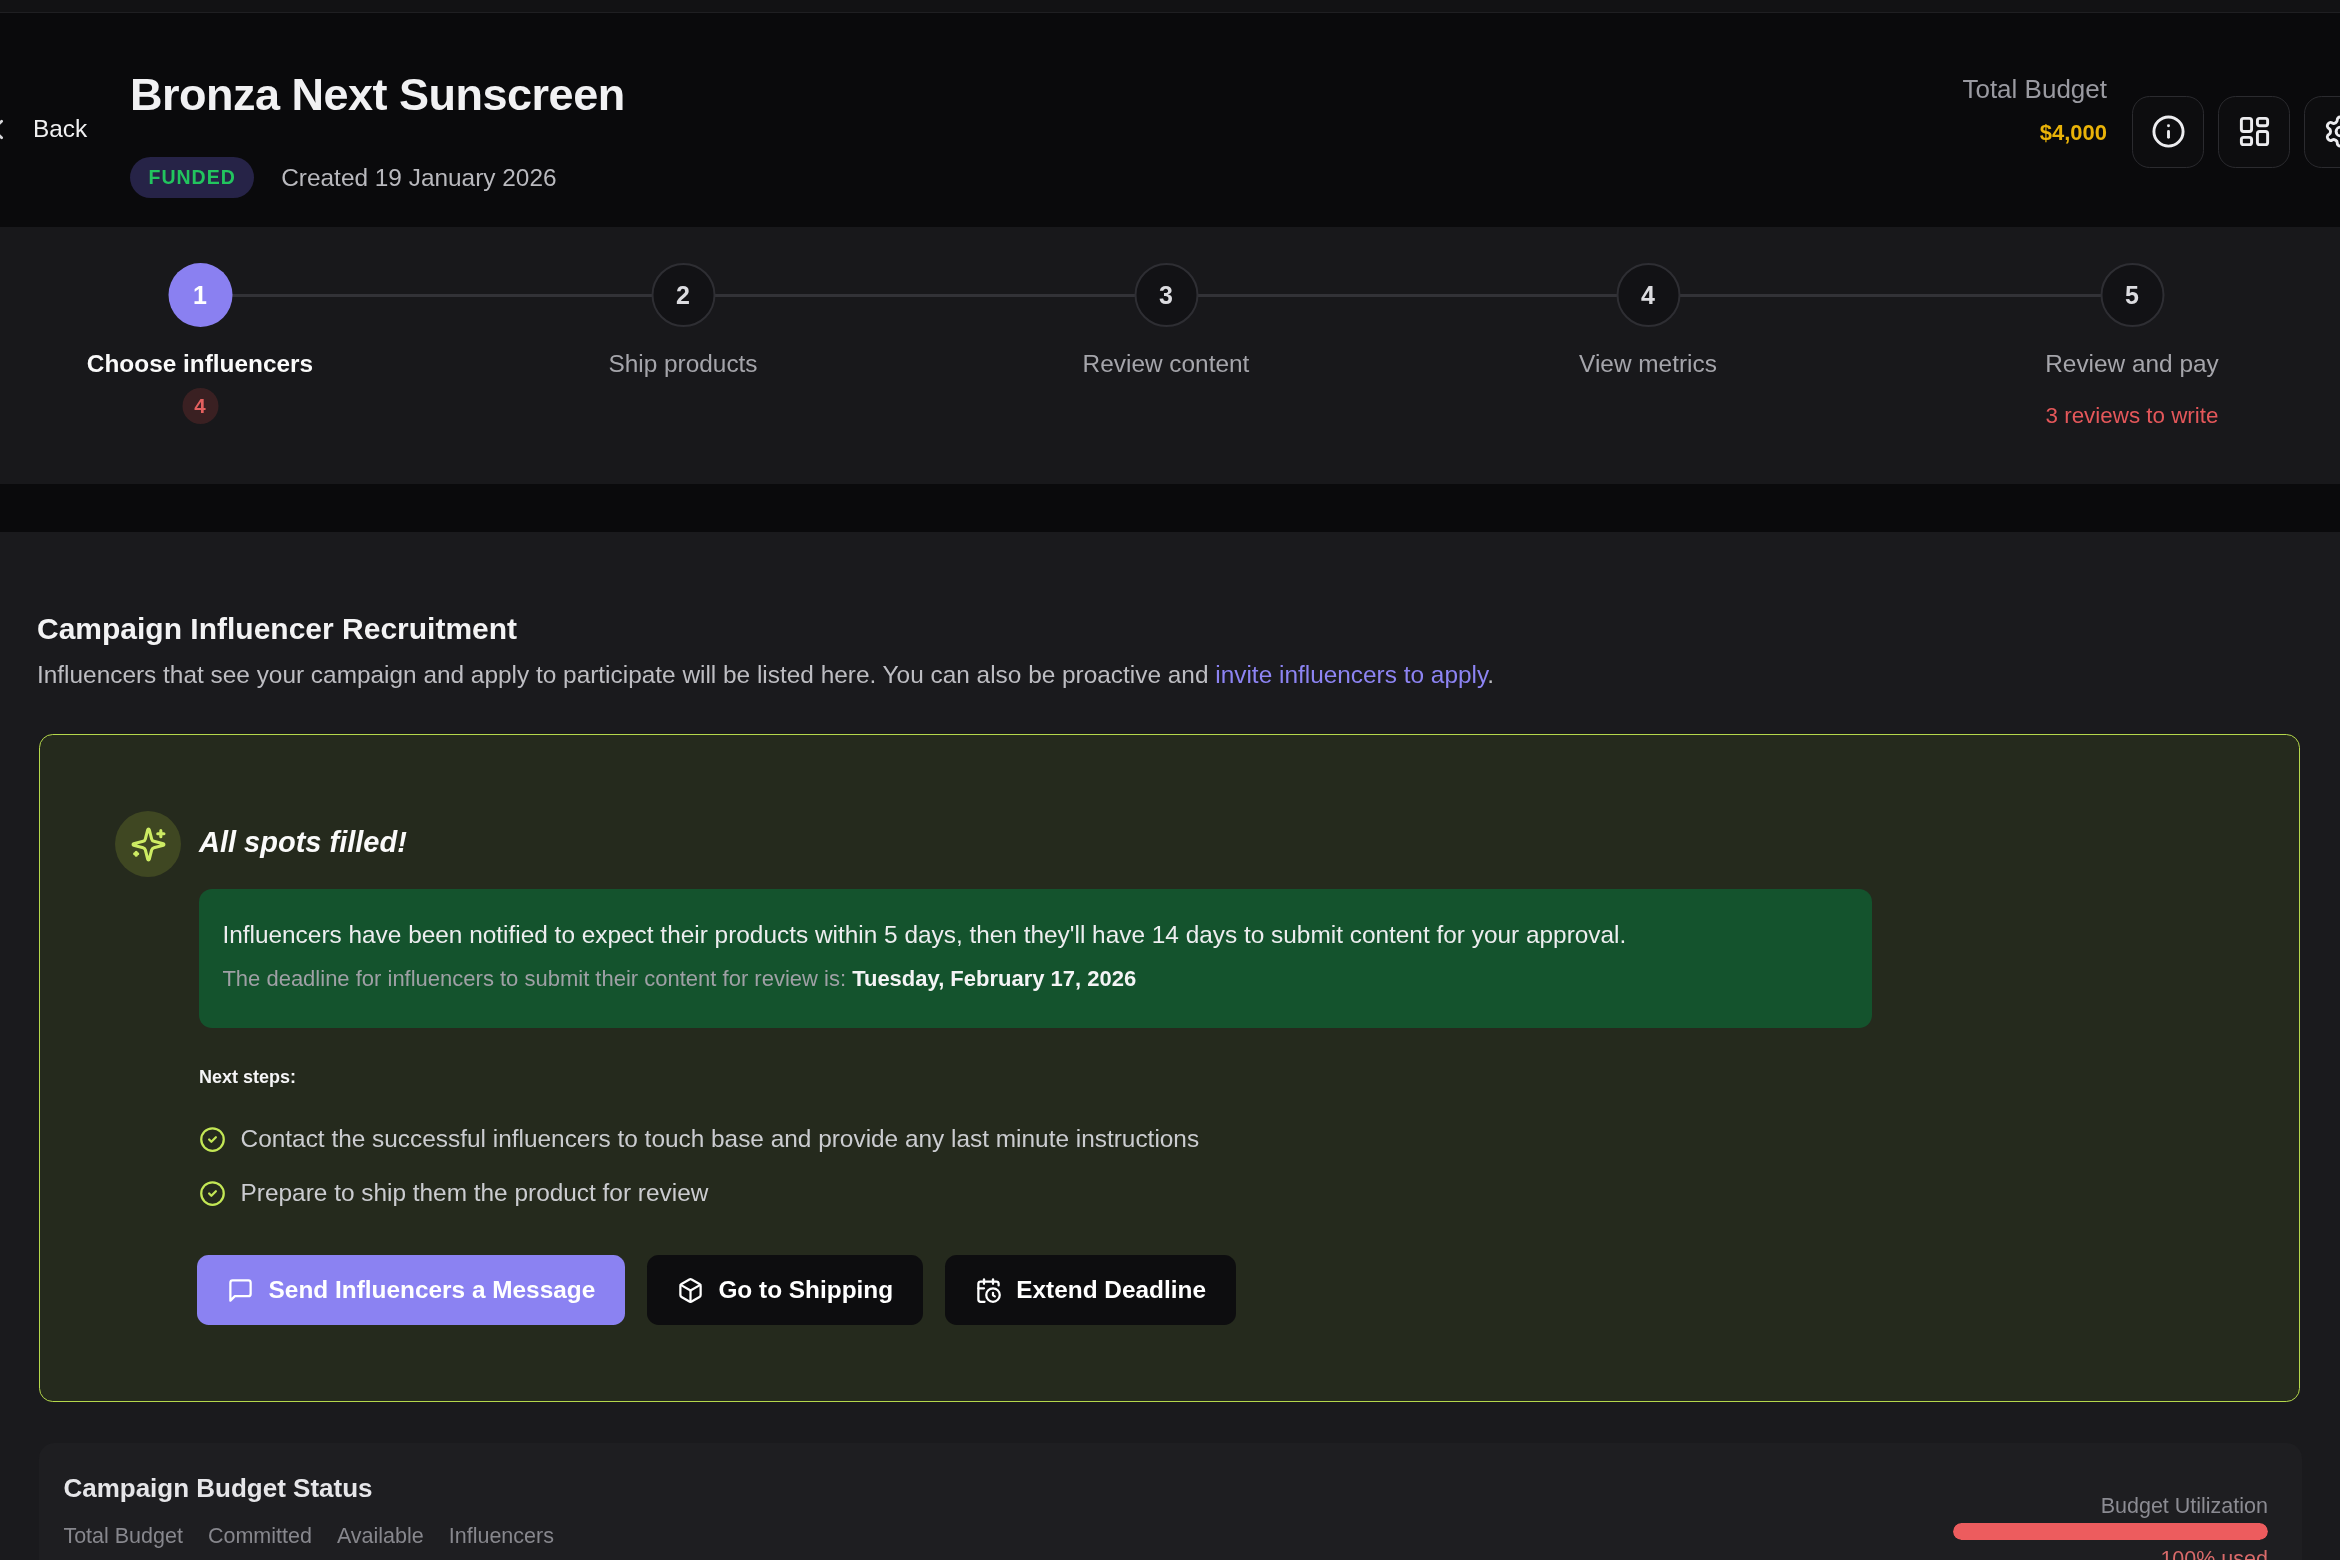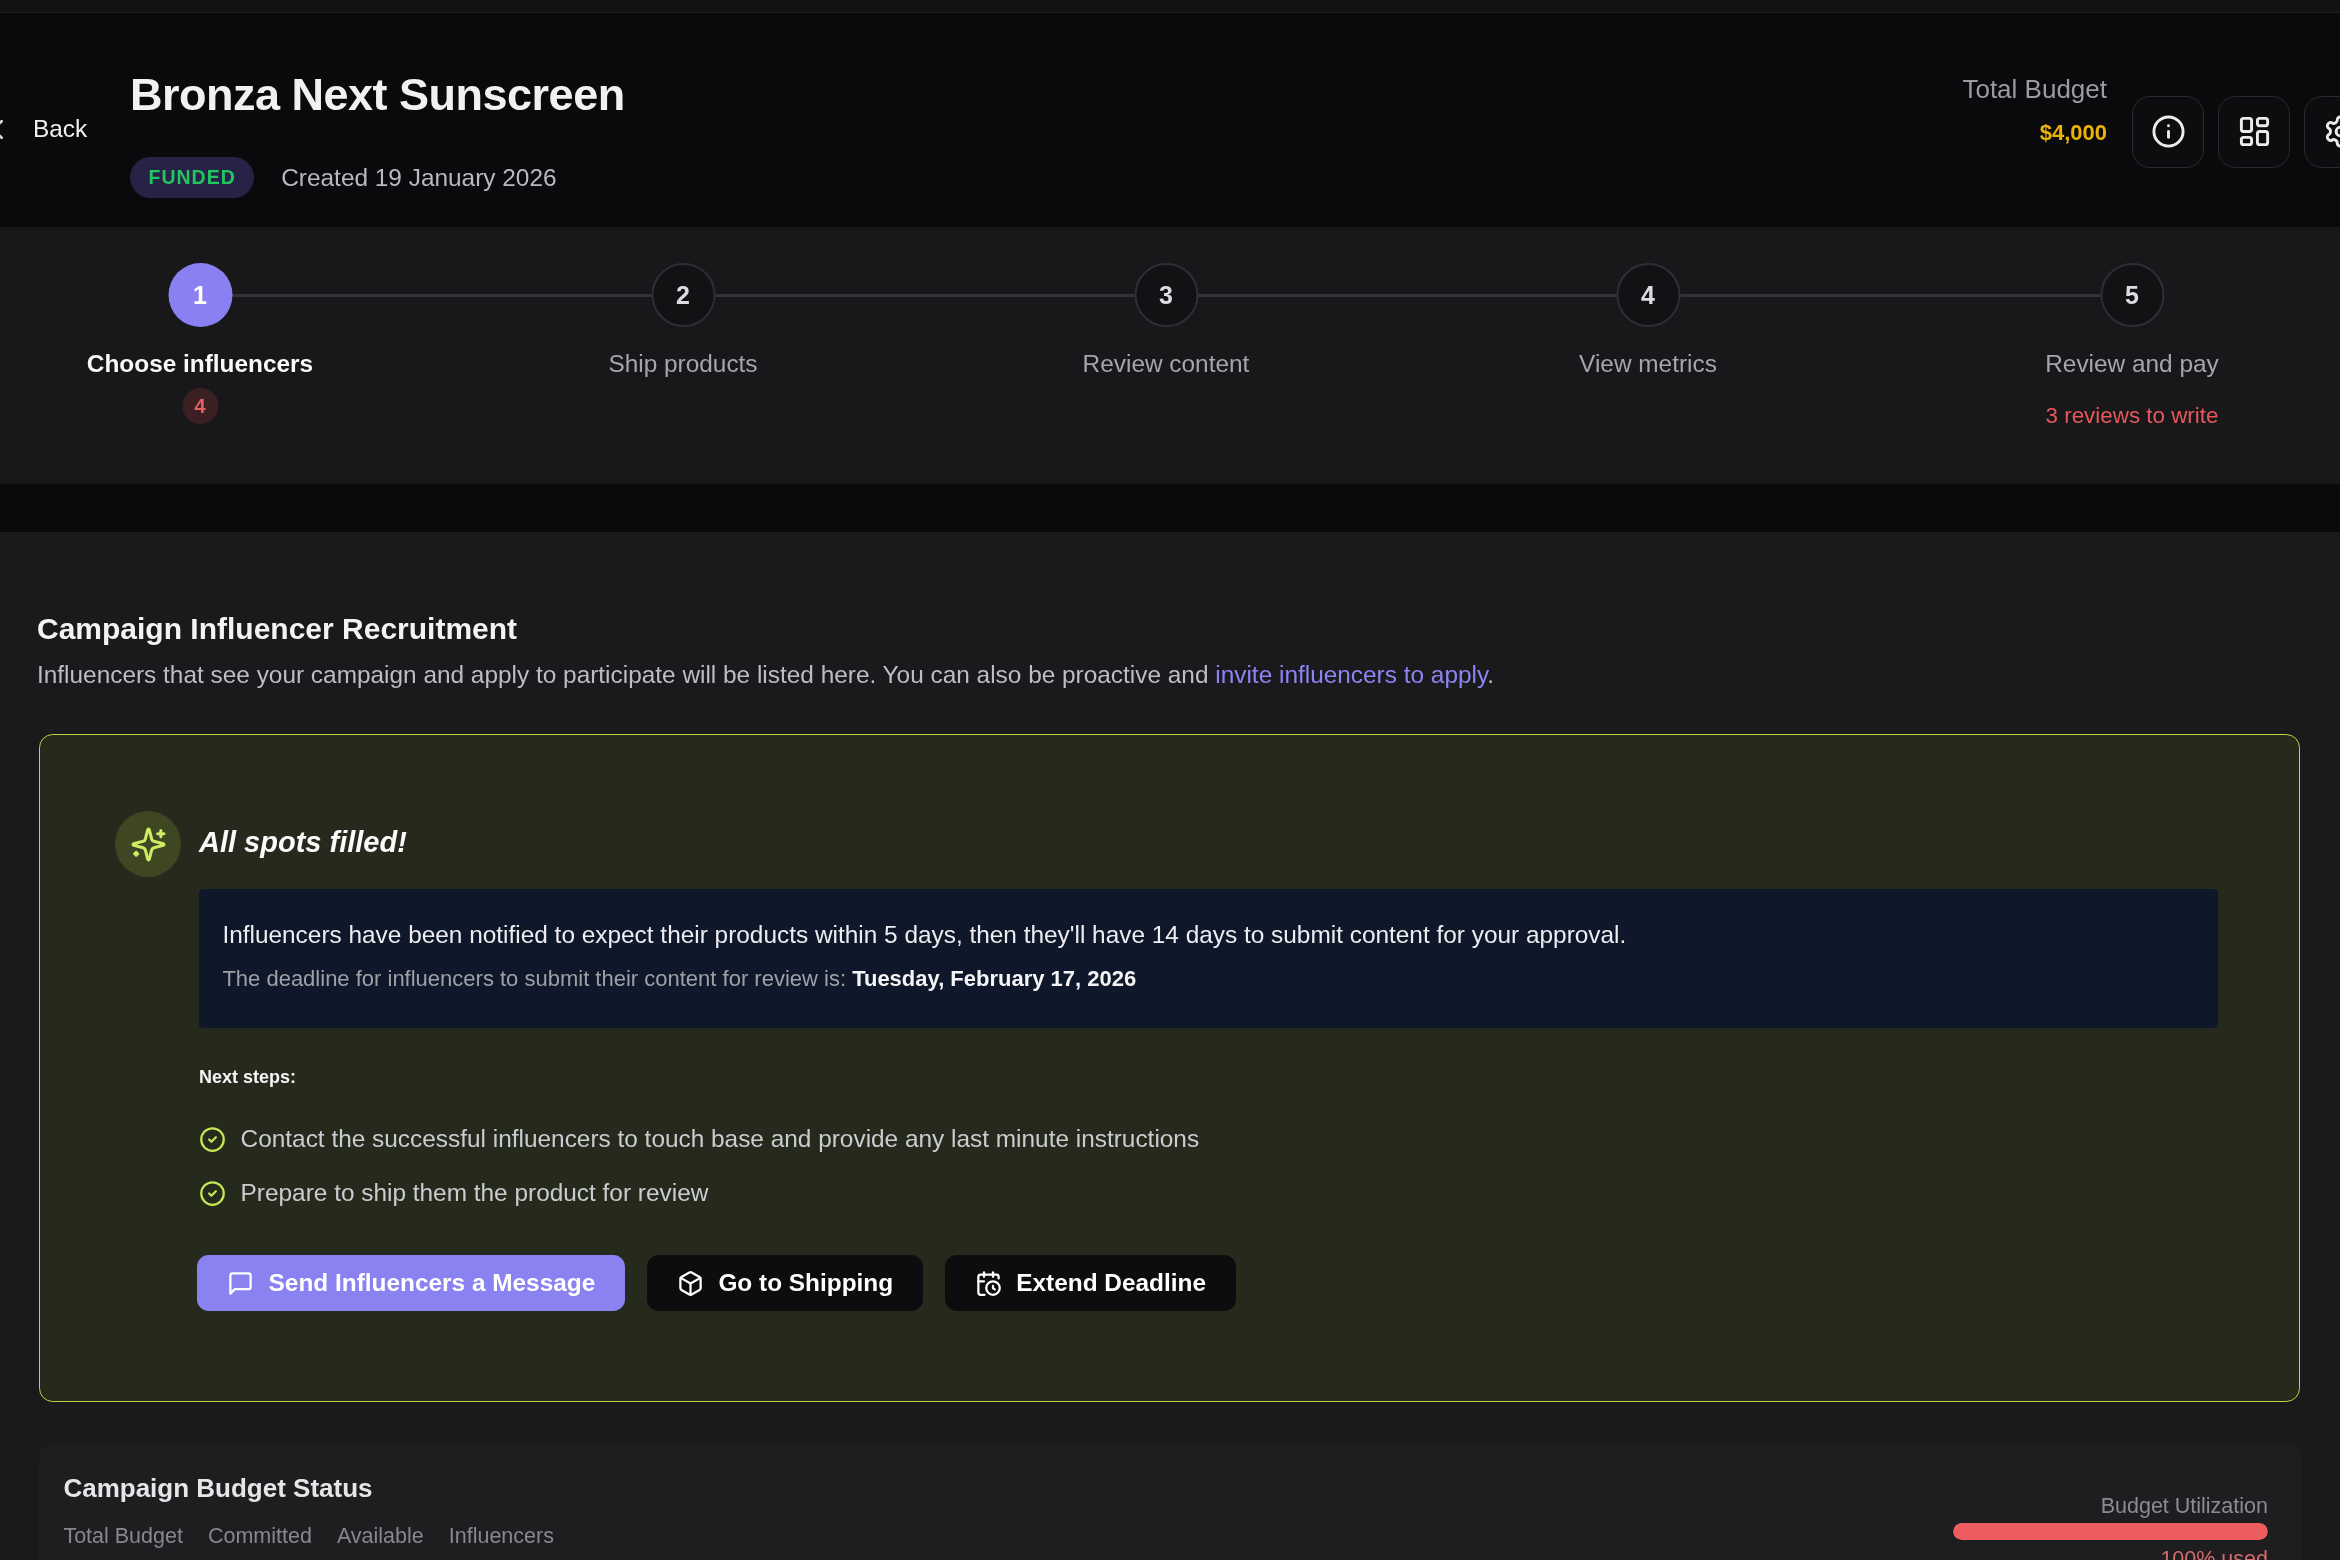--- a/index.html
+++ b/index.html
@@ -45,31 +45,31 @@
   .main { position:absolute; left:0; top:532px; width:100%; height:1029px; background:#1a1a1d; }
   .section-title { position:absolute; left:37px; top:80px; font-size:30px; font-weight:700; color:#f3f3f4; }
   .section-sub { position:absolute; left:37px; top:129px; font-size:24.4px; color:#bdbdc2; }
   .section-sub .link { color:#8d84f3; cursor:pointer; }
 
   
   .spots-card { position:absolute; left:39px; top:202px; width:2261px; height:668px; border:1px solid #b5d84b; border-radius:13.7px; background:#252a1d; }
   .spark-badge { position:absolute; left:75px; top:76px; width:66px; height:66px; border-radius:50%; background:#3f4722;
                  display:flex; align-items:center; justify-content:center; color:#cdeb63; }
   .spots-title { position:absolute; left:159px; top:91px; font-size:29px; font-weight:700; color:#fafafa;font-style:italic; }
-  .notice-box { position:absolute; left:159px; top:154px; width:2019px; height:139px; background:#0f172a; border-radius:4px; padding:32px 23.4px 0 23.4px; }
+  .notice-box { position:absolute; left:159px; top:154px; width:1673px; height:139px; background:#14532d; border-radius:13px; padding:32px 23.4px 0 23.4px; }
   .notice-line1 { font-size:24.4px; color:#ededef; }
   .notice-line2 { margin-top:16.6px; font-size:22px; color:#9fa0a5; }
   .notice-line2 b { color:#f4f4f5; font-weight:700; }
   .next-steps-label { position:absolute; left:159px; top:332px; font-size:18px; font-weight:700; color:#f5f5f6; }
   .check-item { position:absolute; left:159px; display:flex; align-items:center; gap:14.6px; font-size:24.4px; color:#cbccd0; }
   .check-item .ck { color:#c3e755; flex:0 0 auto; }
   .ci-1 { top:390px; }
   .ci-2 { top:444px; }
   .btn-row { position:absolute; left:157px; top:520px; display:flex; gap:21.5px; }
-  .btn { height:56px; border:none; border-radius:11.7px; display:flex; align-items:center; gap:14.6px; padding:0 30px;
+  .btn { height:70px; border:none; border-radius:11.7px; display:flex; align-items:center; gap:14.6px; padding:0 30px;
          font-family:"Liberation Sans", sans-serif; font-size:24.4px; font-weight:600; color:#ffffff; cursor:pointer; }
   .btn.primary { background:#8b82f2; }
   .btn.dark { background:#0d0d0f; }
 
   
   .budget-card { position:absolute; left:39px; top:911px; width:2263px; height:683px; background:#1e1e21; border-radius:15.6px 15.6px 0 0; }
   .bc-title { position:absolute; left:24.4px; top:30px; font-size:26px; font-weight:600; color:#e6e6e9; }
   .bc-cols { position:absolute; left:24.4px; top:81px; display:flex; gap:25px; font-size:21.5px; color:#87878d; }
   .bc-util-label { position:absolute; right:34px; top:51px; font-size:21.5px; color:#8b8b92; }
   .bc-bar-track { position:absolute; right:34px; top:80px; width:315px; height:16.6px; border-radius:8.8px; background:#33262a; overflow:hidden; }

